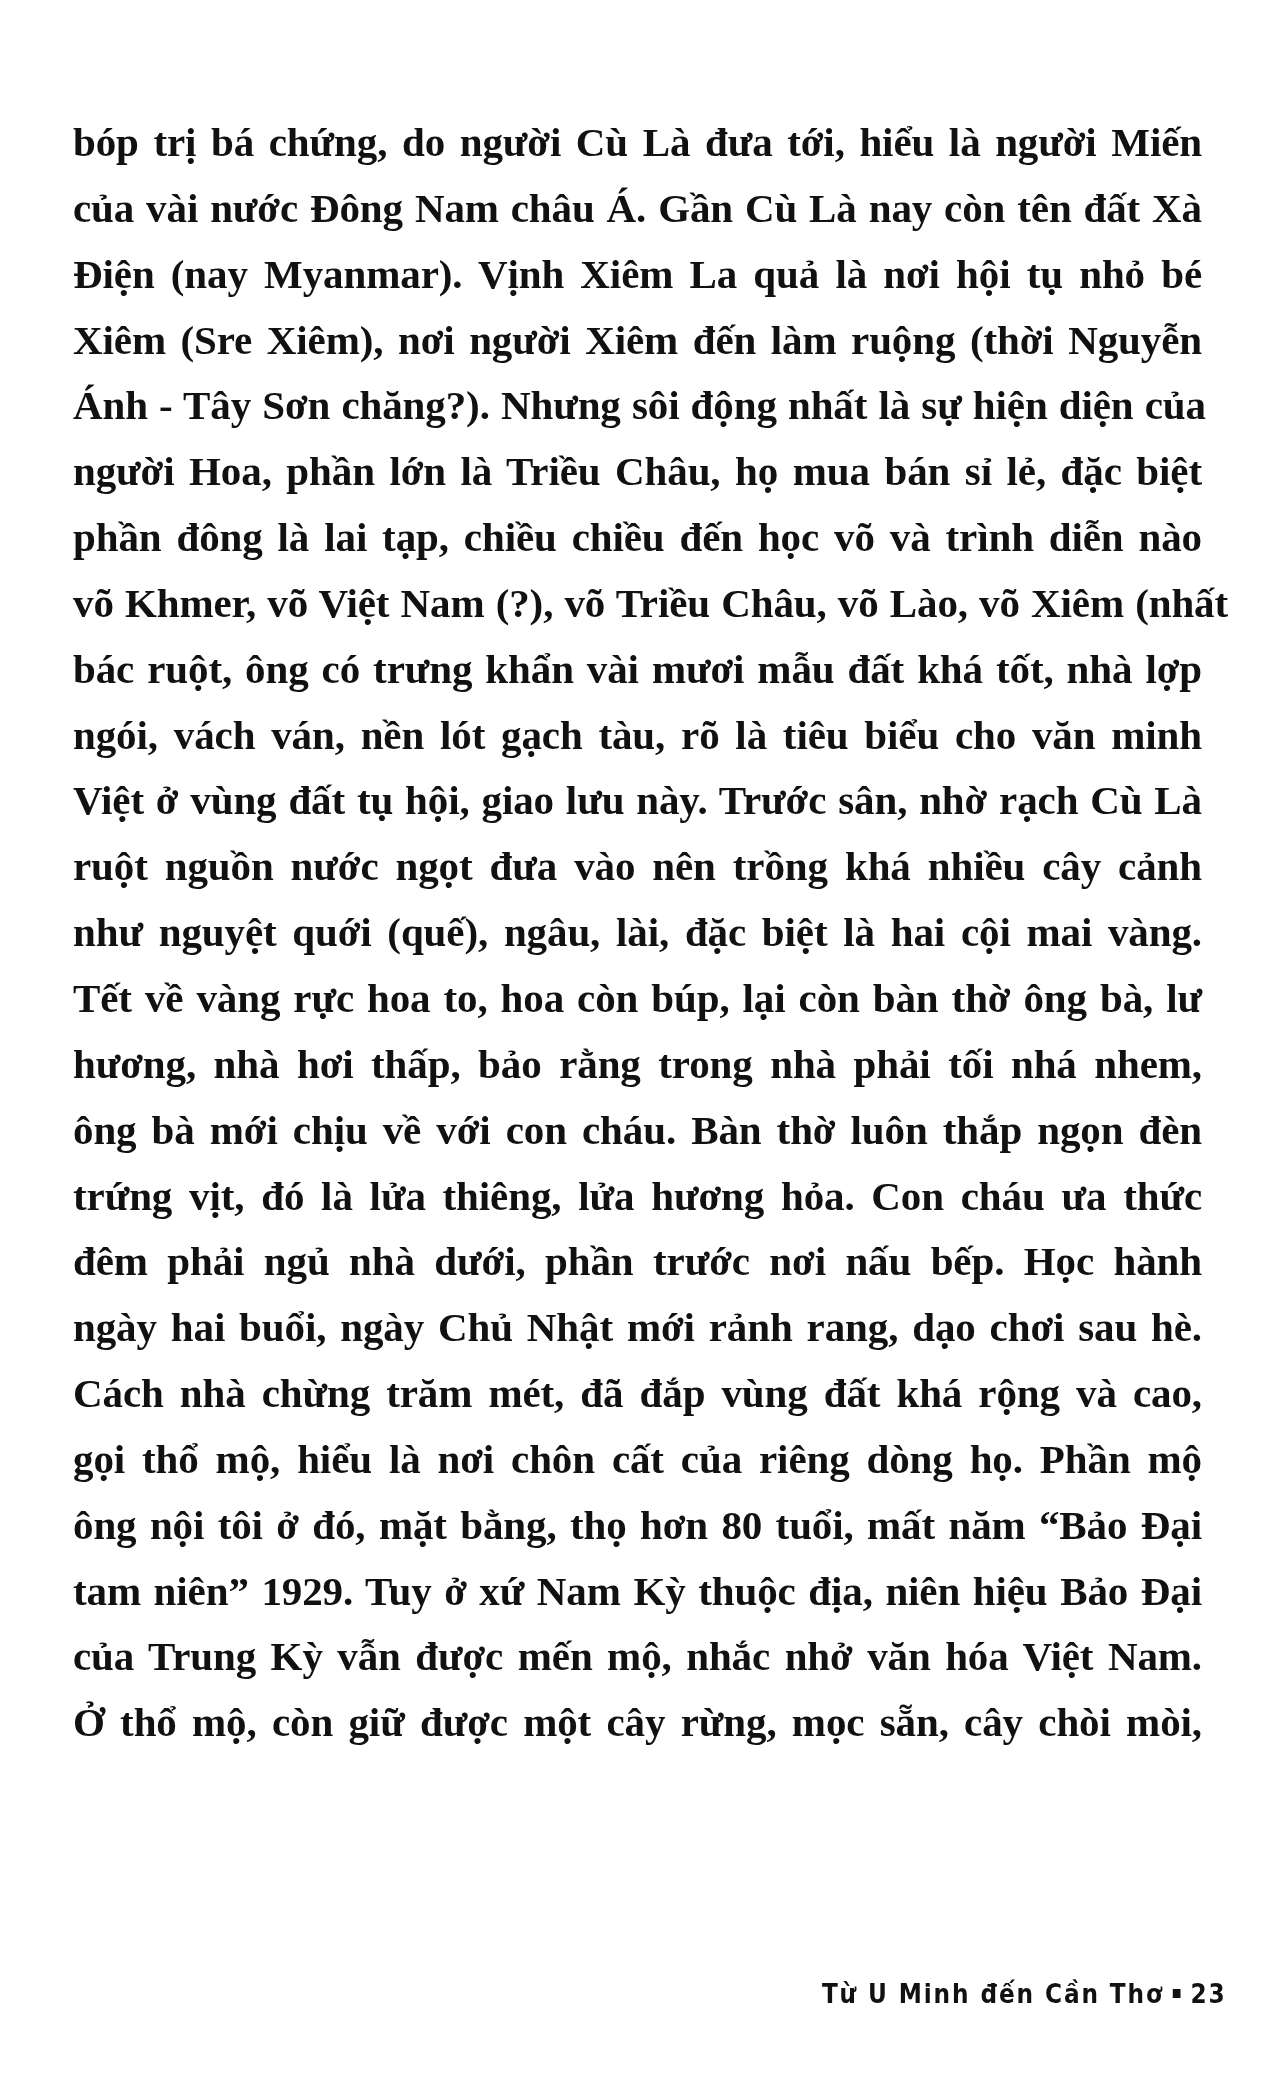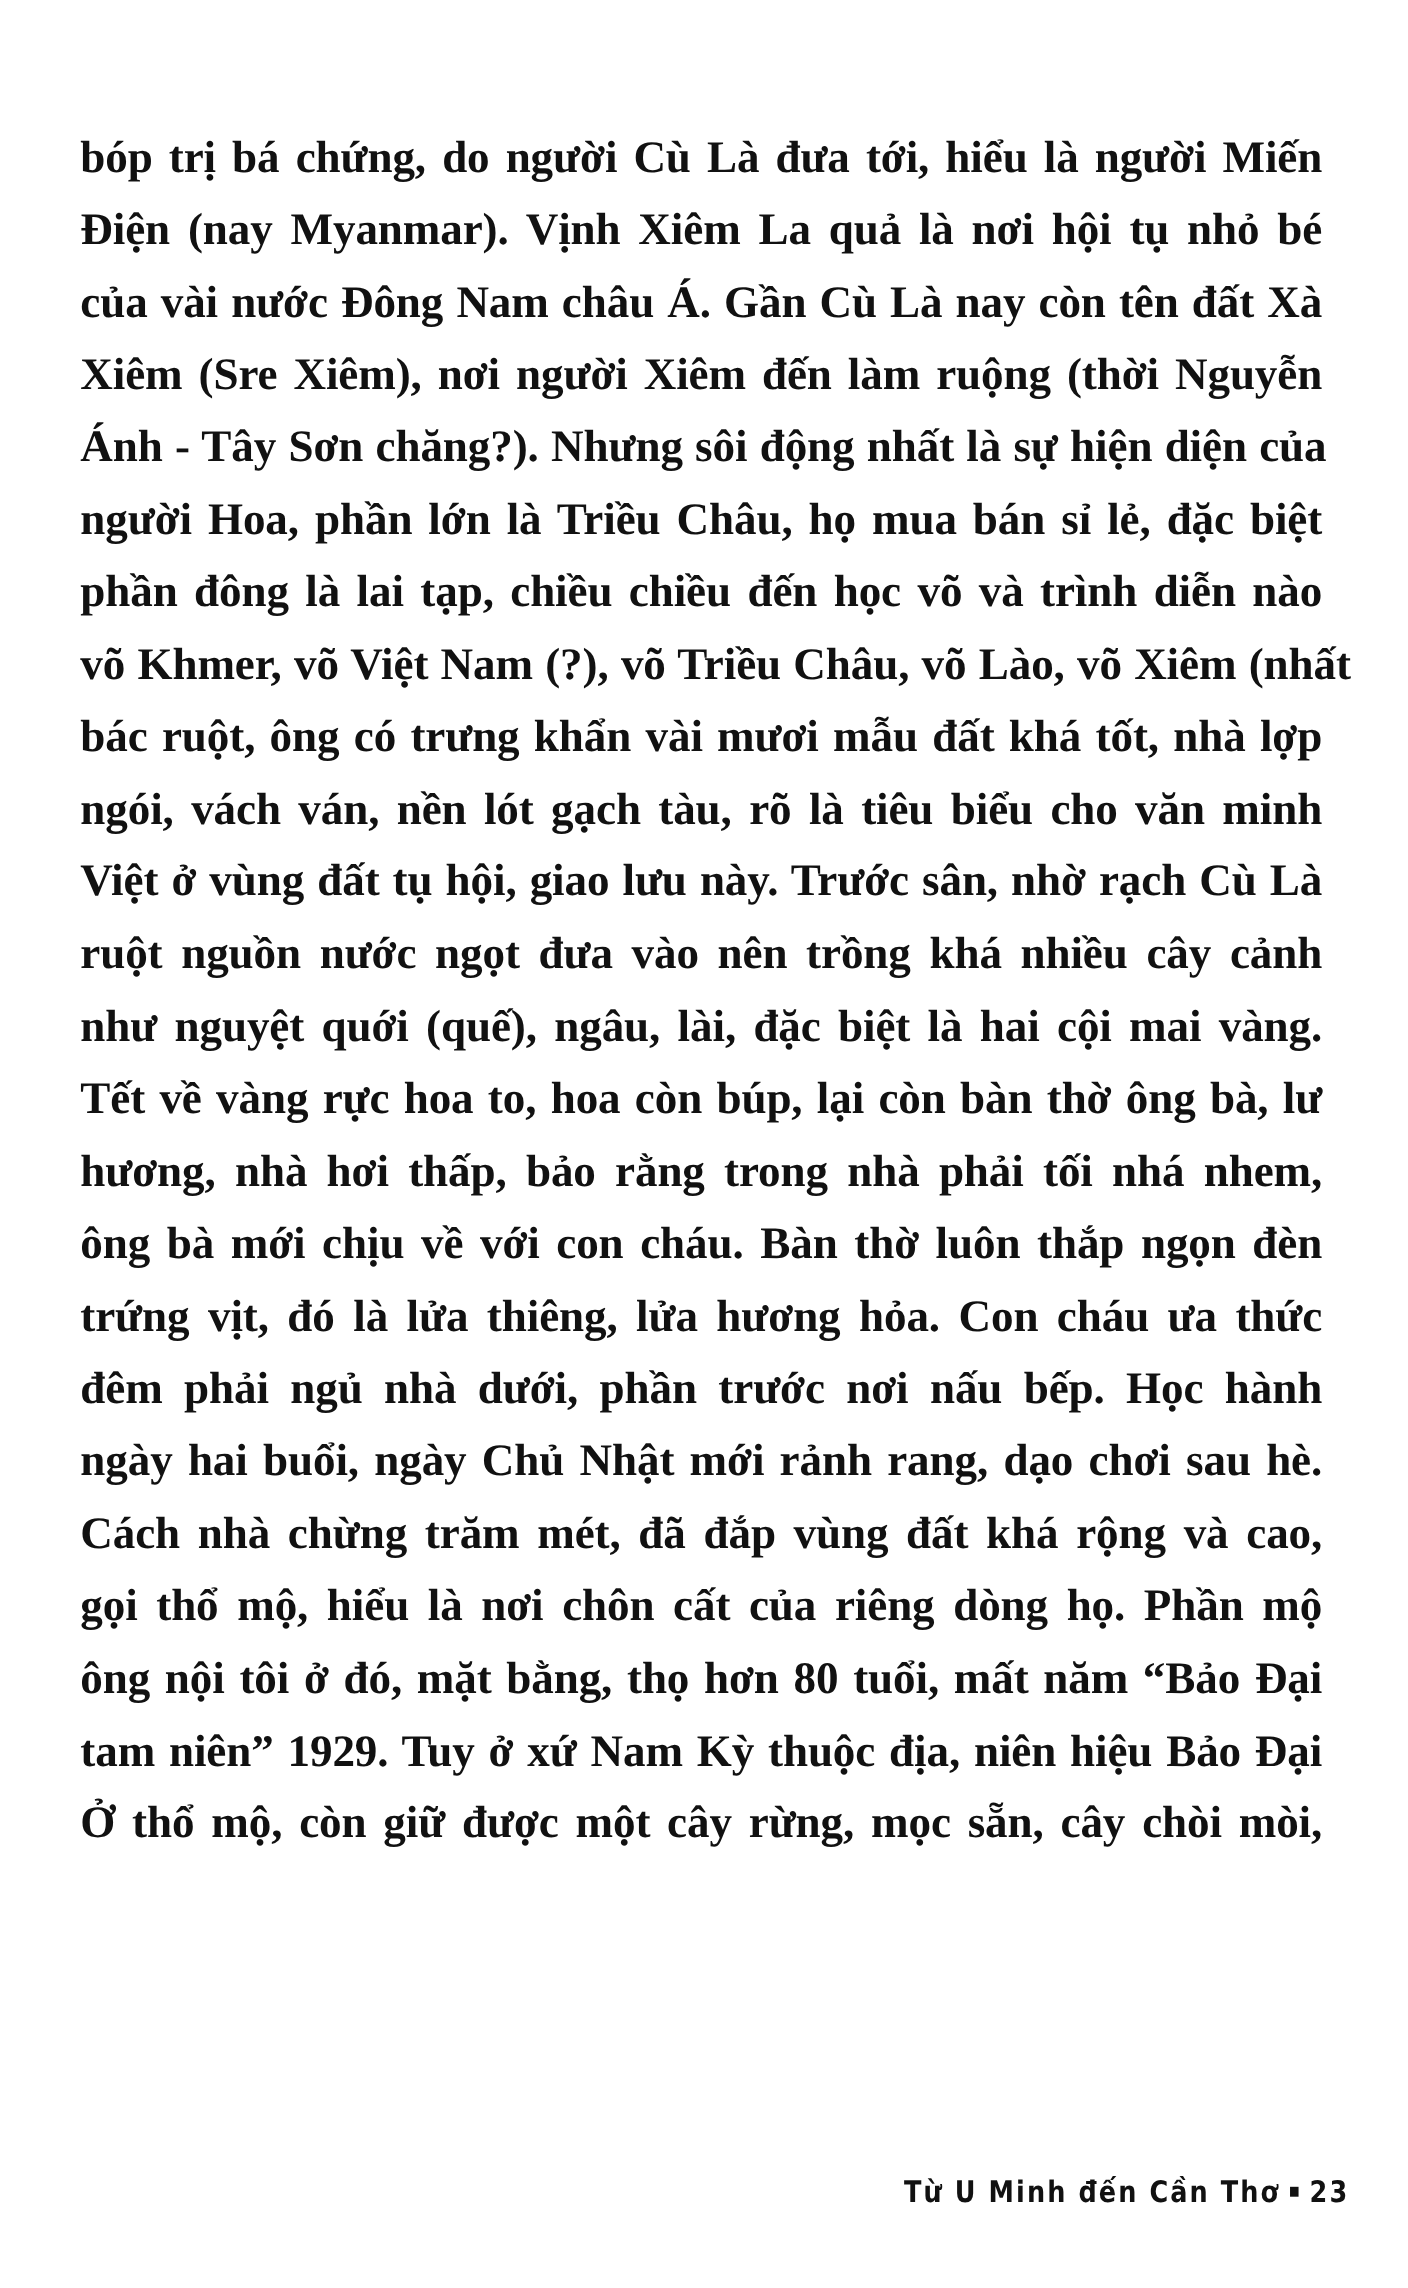--- a/index.html
+++ b/index.html
@@ -67,42 +67,43 @@
       top: -2px;
     }
   </style>
 </head>
 <body>
 
 <div class="page">
 
   <div class="body-text">
     <span class="line">bóp trị bá chứng, do người Cù Là đưa tới, hiểu là người Miến</span>
+    <span class="line">của vài nước Đông Nam châu Á. Gần Cù Là nay còn tên đất Xà</span>
     <span class="line">Điện (nay Myanmar). Vịnh Xiêm La quả là nơi hội tụ nhỏ bé</span>
-    <span class="line">của vài nước Đông Nam châu Á. Gần Cù Là nay còn tên đất Xà</span>
     <span class="line">Xiêm (Sre Xiêm), nơi người Xiêm đến làm ruộng (thời Nguyễn</span>
     <span class="line">Ánh - Tây Sơn chăng?). Nhưng sôi động nhất là sự hiện diện của</span>
     <span class="line">người Hoa, phần lớn là Triều Châu, họ mua bán sỉ lẻ, đặc biệt</span>
     <span class="line">phần đông là lai tạp, chiều chiều đến học võ và trình diễn nào</span>
     <span class="line">võ Khmer, võ Việt Nam (?), võ Triều Châu, võ Lào, võ Xiêm (nhất</span>
     <span class="line">bác ruột, ông có trưng khẩn vài mươi mẫu đất khá tốt, nhà lợp</span>
     <span class="line">ngói, vách ván, nền lót gạch tàu, rõ là tiêu biểu cho văn minh</span>
     <span class="line">Việt ở vùng đất tụ hội, giao lưu này. Trước sân, nhờ rạch Cù Là</span>
     <span class="line">ruột nguồn nước ngọt đưa vào nên trồng khá nhiều cây cảnh</span>
     <span class="line">như nguyệt quới (quế), ngâu, lài, đặc biệt là hai cội mai vàng.</span>
     <span class="line">Tết về vàng rực hoa to, hoa còn búp, lại còn bàn thờ ông bà, lư</span>
     <span class="line">hương, nhà hơi thấp, bảo rằng trong nhà phải tối nhá nhem,</span>
     <span class="line">ông bà mới chịu về với con cháu. Bàn thờ luôn thắp ngọn đèn</span>
     <span class="line">trứng vịt, đó là lửa thiêng, lửa hương hỏa. Con cháu ưa thức</span>
     <span class="line">đêm phải ngủ nhà dưới, phần trước nơi nấu bếp. Học hành</span>
     <span class="line">ngày hai buổi, ngày Chủ Nhật mới rảnh rang, dạo chơi sau hè.</span>
     <span class="line">Cách nhà chừng trăm mét, đã đắp vùng đất khá rộng và cao,</span>
     <span class="line">gọi thổ mộ, hiểu là nơi chôn cất của riêng dòng họ. Phần mộ</span>
     <span class="line">ông nội tôi ở đó, mặt bằng, thọ hơn 80 tuổi, mất năm “Bảo Đại</span>
     <span class="line">tam niên” 1929. Tuy ở xứ Nam Kỳ thuộc địa, niên hiệu Bảo Đại</span>
+    <span class="line">của Trung Kỳ vẫn được mến mộ, nhắc nhở văn hóa Việt Nam.</span>
     <span class="line">Ở thổ mộ, còn giữ được một cây rừng, mọc sẵn, cây chòi mòi,</span>
   </div>
 
   <div class="footer">
     <span>Từ U Minh đến Cần Thơ</span><span class="sep"></span><span>23</span>
   </div>
 
 </div>
 
 </body></html>

